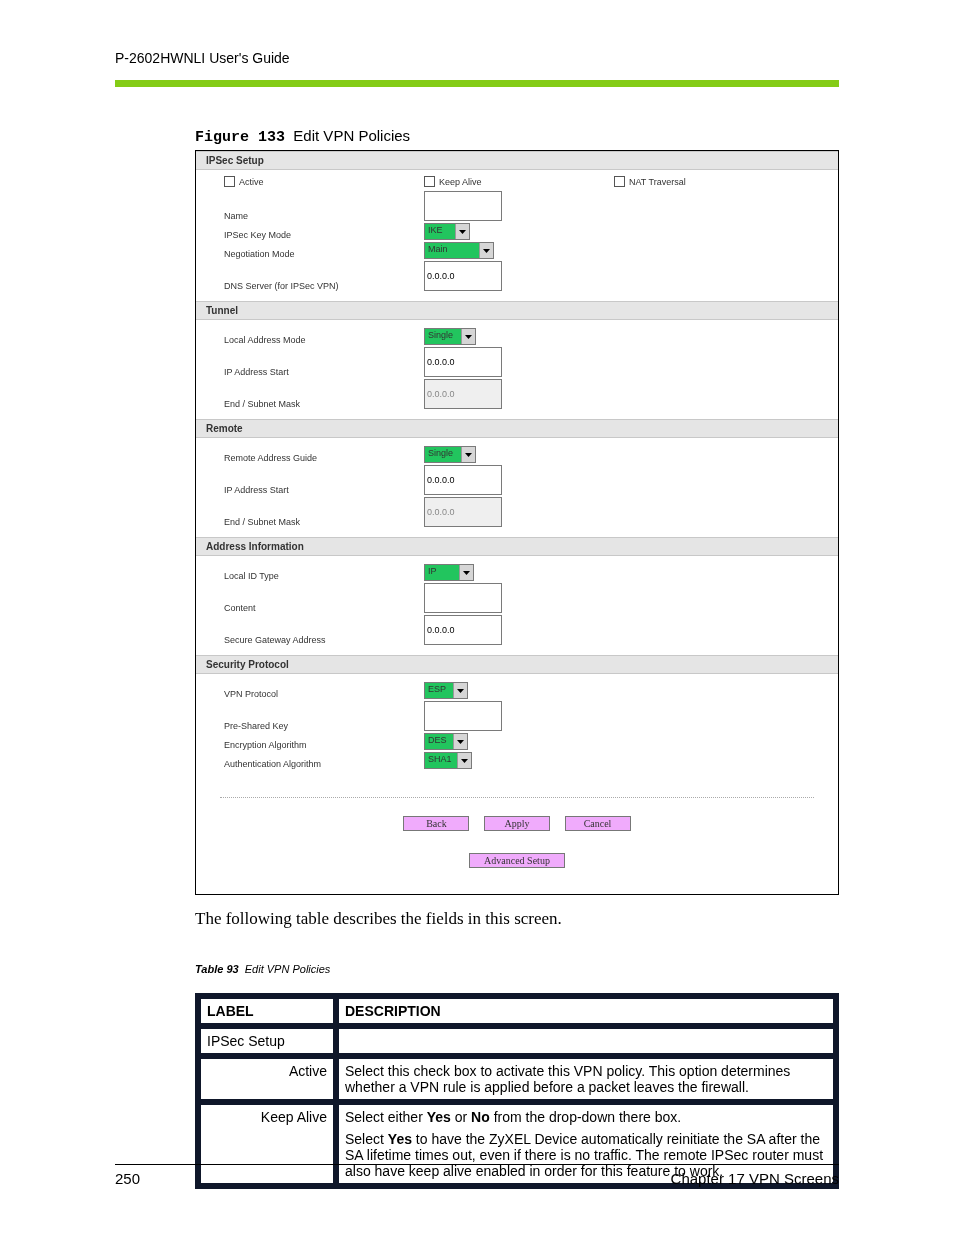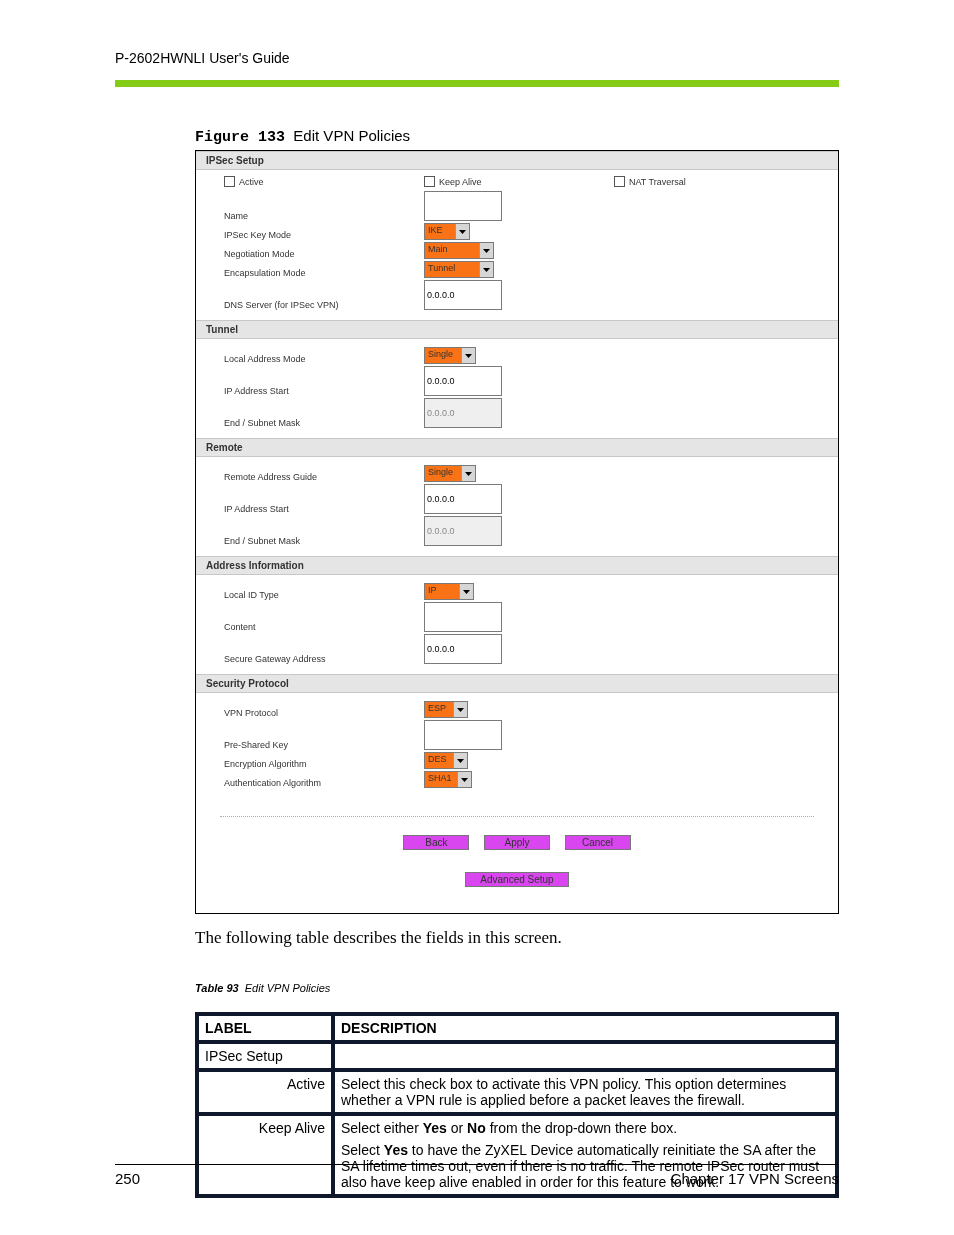--- a/index.html
+++ b/index.html
@@ -64,21 +64,21 @@
     font-size: 9px;
     border: 1px solid #7a7a7a;
     background: #fff;
     padding: 14px 2px;
     box-sizing: border-box;
   }
   input[type=text].fi.readonly { background: #efefef; color: #888; }
   .selwrap {
     display: inline-flex;
     border: 1px solid #7a7a7a;
-    background: #f97316;
+    background: #22c55e;
     height: 15px;
     font-size: 9px;
     align-items: stretch;
   }
   .selwrap .seltxt { padding: 1px 3px; display: inline-block; min-width: 28px; }
   .selwrap .selbtn {
     width: 13px;
     background: #d6d6d6;
     border-left: 1px solid #9a9a9a;
     display:flex; align-items:center; justify-content:center;
@@ -94,26 +94,26 @@
   .top-c3 { flex: 1; }
   .btnbar {
     text-align: center;
     padding: 18px 0 8px 0;
     border-top: 1px dotted #aaa;
     margin: 18px 24px 0 24px;
   }
   .btn {
     display: inline-block;
     border: 1px solid #777;
-    background: #d946ef;
+    background: #f0abfc;
     font-size: 10px;
     padding: 1px 10px;
     margin: 0 6px;
     min-width: 44px;
-    font-family: Liberation Sans, sans-serif;
+    font-family: Liberation Serif, serif;
   }
   .btnbar2 { text-align: center; padding: 14px 0 26px 0; }
 
   .intro-text {
     font-family: "Times New Roman", serif;
     font-size: 17px;
     margin-left: 80px;
     margin-top: 14px;
     margin-bottom: 34px;
   }
@@ -124,21 +124,21 @@
     font-style: italic;
   }
   .table-title strong { font-weight: bold; }
   .desc-table {
     margin-left: 80px;
     border-collapse: collapse;
     width: calc(100% - 80px);
     font-size: 14px;
   }
   .desc-table th, .desc-table td {
-    border: 4px solid #0f172a;
+    border: 6px solid #0f172a;
     padding: 4px 6px;
     vertical-align: top;
     text-align: left;
   }
   .desc-table th {
     font-weight: bold;
   }
   .desc-table td.lcol {
     width: 120px;
     text-align: right;
@@ -201,31 +201,20 @@
                 <svg width="7" height="4">
                   <polygon points="0,0 7,0 3.5,4" fill="#000"></polygon>
                 </svg>
               </span>
             </span></div>
         </div>
       <div class="row">
           <div class="lbl">Negotiation Mode</div>
           <div class="ctrl"><span class="selwrap">
               <span class="seltxt" style="min-width:48px">Main</span>
-              <span class="selbtn">
-                <svg width="7" height="4">
-                  <polygon points="0,0 7,0 3.5,4" fill="#000"></polygon>
-                </svg>
-              </span>
-            </span></div>
-        </div>
-      <div class="row">
-          <div class="lbl">Encapsulation Mode</div>
-          <div class="ctrl"><span class="selwrap">
-              <span class="seltxt" style="min-width:48px">Tunnel</span>
               <span class="selbtn">
                 <svg width="7" height="4">
                   <polygon points="0,0 7,0 3.5,4" fill="#000"></polygon>
                 </svg>
               </span>
             </span></div>
         </div>
       <div class="row">
           <div class="lbl">DNS Server (for IPSec VPN)</div>
           <div class="ctrl"><input type="text" class="fi" style="width: 78px;" value="0.0.0.0"></div>

